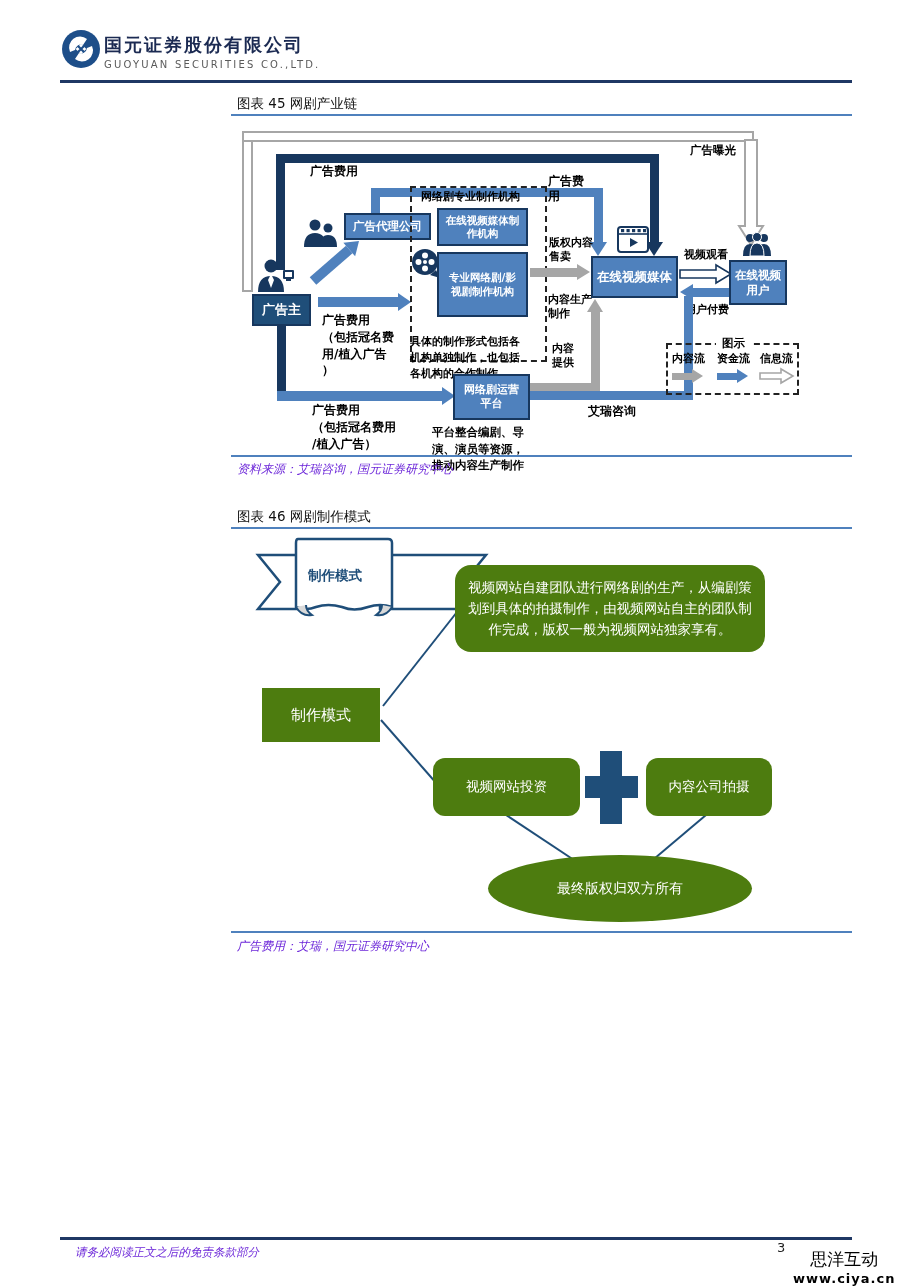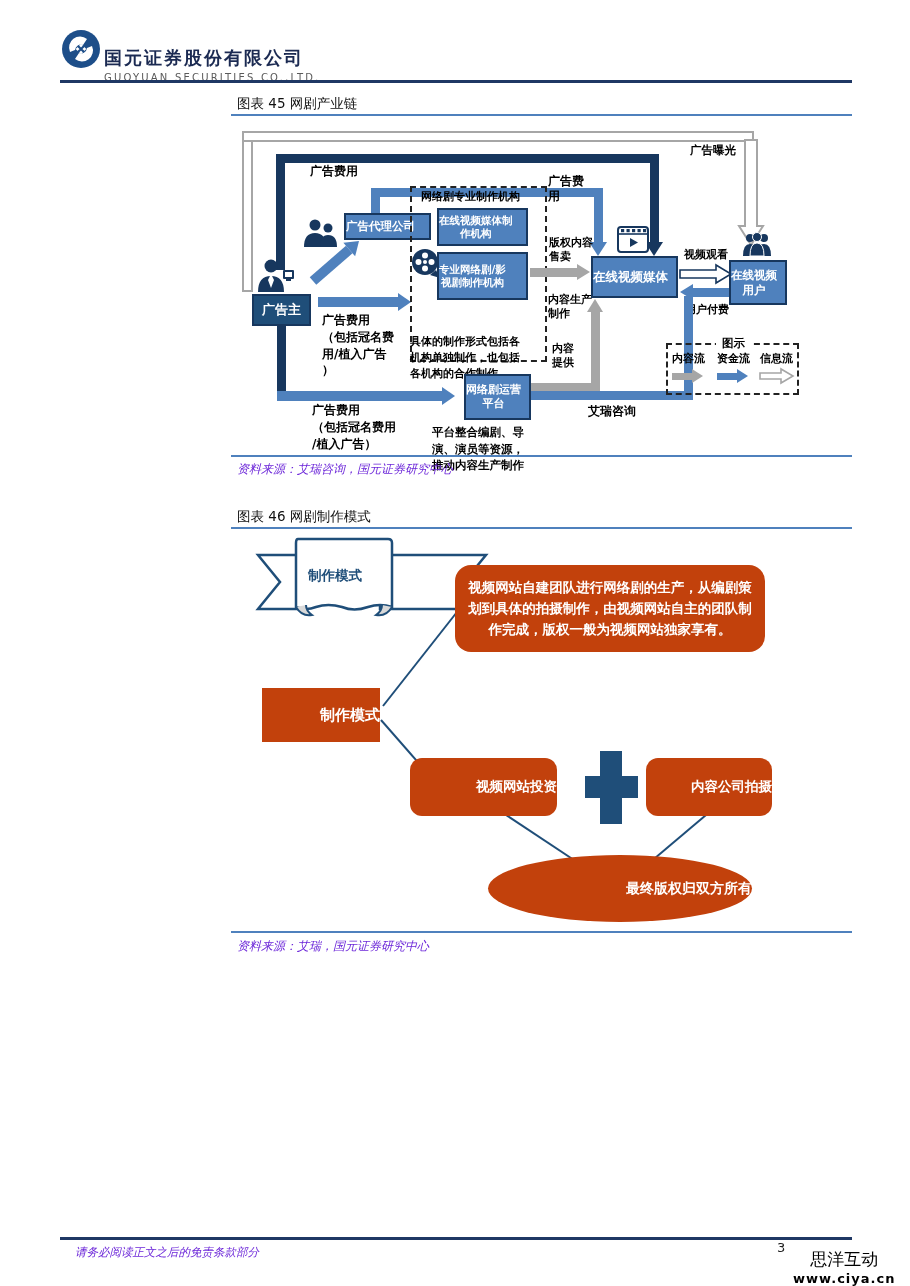--- a/index.html
+++ b/index.html
@@ -3,40 +3,40 @@
 <meta charset="utf-8">
 <style>
   html,body{margin:0;padding:0;background:#fff;}
   .page{position:relative;width:910px;height:1286px;background:#fff;overflow:hidden;
         font-family:"DejaVu Sans","Liberation Sans",sans-serif;}
   .abs{position:absolute;}
   .bar{position:absolute;}
   .tri{position:absolute;width:0;height:0;}
   .pre{white-space:pre-line;}
   
-  .co-name{font-size:18px;font-weight:bold;color:#1b2a52;letter-spacing:2px;margin-top:13px;}
+  .co-name{font-size:18px;font-weight:bold;color:#1b2a52;letter-spacing:2px;}
   .co-name-en{font-size:10px;color:#5a5a5a;letter-spacing:2.2px;margin-top:2px;}
   .hrule{position:absolute;background:#1f3864;height:3px;}
   .frule{position:absolute;background:#4f81bd;height:2px;}
   .fig-title{position:absolute;font-size:13.5px;font-weight:normal;color:#111;}
   .src{position:absolute;font-family:"DejaVu Serif","Liberation Serif",serif;
        font-style:italic;font-size:12px;color:#6d28d9;}
   
   .nbox{position:absolute;background:#1f4e79;border:2px solid #17375e;color:#fff;
         font-weight:bold;display:flex;align-items:center;justify-content:center;
         text-align:center;box-sizing:border-box;}
   .bbox{position:absolute;background:#4f81bd;border:2px solid #17375e;color:#fff;
-        font-weight:bold;display:flex;align-items:center;justify-content:flex-start;
+        font-weight:bold;display:flex;align-items:center;justify-content:center;
         text-align:center;box-sizing:border-box;line-height:1.25;}
   .lbl{position:absolute;font-weight:bold;color:#000;line-height:1.25;}
   .dash{position:absolute;border:2px dashed #222;box-sizing:border-box;background:transparent;}
   .hollow{position:absolute;background:#fff;border:2px solid #a6a6a6;box-sizing:border-box;}
   
-  .f46box{position:absolute;background:#c2410c;color:#fff;font-weight:bold;
-          display:flex;align-items:center;justify-content:flex-end;text-align:center;
+  .f46box{position:absolute;background:#4d7c0f;color:#fff;font-weight:normal;
+          display:flex;align-items:center;justify-content:center;text-align:center;
           box-sizing:border-box;}
   .round{border-radius:12px;}
   svg{position:absolute;overflow:visible;}
   .wm1{font-size:17px;font-weight:normal;color:#000;
        text-shadow:-1px -1px 0 #fff,1px -1px 0 #fff,-1px 1px 0 #fff,1px 1px 0 #fff;}
   .wm2{font-size:13px;font-weight:bold;color:#000;letter-spacing:1px;
        text-shadow:-1px -1px 0 #fff,1px -1px 0 #fff,-1px 1px 0 #fff,1px 1px 0 #fff;}
 </style>
 </head>
 <body>
@@ -132,21 +132,21 @@
     </div>
     <svg style="left:410px;top:248px;" width="30" height="32" viewBox="0 0 30 32">
       <circle cx="15" cy="14" r="13" fill="#17375e"></circle>
       <circle cx="15" cy="7.5" r="3" fill="#fff"></circle>
       <circle cx="15" cy="20.5" r="3" fill="#fff"></circle>
       <circle cx="8.5" cy="14" r="3" fill="#fff"></circle>
       <circle cx="21.5" cy="14" r="3" fill="#fff"></circle>
       <circle cx="15" cy="14" r="2" fill="#fff"></circle>
       <path d="M26 22 L30 30 L20 27 Z" fill="#17375e"></path>
     </svg>
-    <div class="bbox pre" style="left:437px;top:252px;width:91px;height:48px;font-size:10.5px;">
+    <div class="bbox pre" style="left:437px;top:252px;width:91px;height:65px;font-size:10.5px;">
       <span class="pre">专业网络剧/影
 视剧制作机构</span>
     </div>
     <div class="lbl pre" style="left:410px;top:306px;font-size:11px;line-height:1.45;margin-top:28px;">具体的制作形式包括各
 机构单独制作，也包括
 各机构的合作制作</div>
 
     <div class="lbl pre" style="left:549px;top:236px;font-size:11px;">版权内容
 售卖</div>
     <div class="bar" style="left:530px;top:268px;width:47px;height:9px;background:#a6a6a6;"></div>
@@ -193,21 +193,21 @@
     <div class="bbox" style="left:729px;top:260px;width:58px;height:45px;font-size:11.5px;border-width:2.5px;">
       <span class="pre">在线视频
 用户</span>
     </div>
 
     <div class="bar" style="left:684px;top:296px;width:9px;height:100px;background:#4f81bd;"></div>
     <div class="bar" style="left:523px;top:391px;width:170px;height:9px;background:#4f81bd;"></div>
     <div class="tri" style="left:510px;top:387px;border-top:8.5px solid transparent;border-bottom:8.5px solid transparent;border-right:13px solid #4f81bd;"></div>
     <div class="lbl" style="left:588px;top:404px;font-size:12px;">艾瑞咨询</div>
 
-    <div class="bbox" style="left:464px;top:374px;width:67px;height:46px;font-size:11px;border-width:2.5px;">
+    <div class="bbox" style="left:453px;top:374px;width:77px;height:46px;font-size:11px;border-width:2.5px;">
       <span class="pre">网络剧运营
 平台</span>
     </div>
     <div class="lbl pre" style="left:432px;top:424px;font-size:11.5px;line-height:1.45;">平台整合编剧、导
 演、演员等资源，
 推动内容生产制作</div>
 
     <div class="dash" style="left:666px;top:343px;width:133px;height:52px;"></div>
     <div class="lbl" style="left:716px;top:336px;font-size:11.5px;background:#fff;padding:0 6px;">图示</div>
     <div class="lbl" style="left:672px;top:352px;font-size:11px;">内容流</div>
@@ -247,36 +247,36 @@
     </svg>
 
     <div class="f46box" style="left:455px;top:565px;width:310px;height:87px;border-radius:16px;font-size:13.5px;line-height:1.55;padding:4px 12px;">
       <span>视频网站自建团队进行网络剧的生产，从编剧策划到具体的拍摄制作，由视频网站自主的团队制作完成，版权一般为视频网站独家享有。</span>
     </div>
 
     <div class="f46box" style="left:262px;top:688px;width:118px;height:54px;font-size:15px;">
       <span>制作模式</span>
     </div>
 
-    <div class="f46box round" style="left:410px;top:758px;width:147px;height:58px;font-size:13.5px;">
+    <div class="f46box round" style="left:433px;top:758px;width:147px;height:58px;font-size:13.5px;">
       <span>视频网站投资</span>
     </div>
     <div class="bar" style="left:600px;top:751px;width:22px;height:73px;background:#1f4e79;"></div>
     <div class="bar" style="left:585px;top:776px;width:53px;height:22px;background:#1f4e79;"></div>
     <div class="f46box" style="left:488px;top:855px;width:264px;height:67px;border-radius:50%;font-size:14px;">
       <span>最终版权归双方所有</span>
     </div>
 
     <div class="f46box round" style="left:646px;top:758px;width:126px;height:58px;font-size:13.5px;">
       <span>内容公司拍摄</span>
     </div>
   </div>
 
   <div class="frule" style="left:231px;top:931px;width:621px;"></div>
-  <div class="src" style="left:237px;top:938px;">资料来源：艾瑞，国元证券研究中心</div>
+  <div class="src" style="left:237px;top:938px;">广告费用：艾瑞，国元证券研究中心</div>
 
   <div class="hrule" style="left:60px;top:1237px;width:792px;"></div>
   <div class="src" style="left:75px;top:1245px;font-size:11.5px;">请务必阅读正文之后的免责条款部分</div>
   <div class="abs" style="left:777px;top:1240px;font-size:13px;color:#222;">3</div>
   <div class="abs" style="left:793px;top:1248px;text-align:center;">
     <div class="wm1">思洋互动</div>
     <div class="wm2">www.ciya.cn</div>
   </div>
 
 </div>

